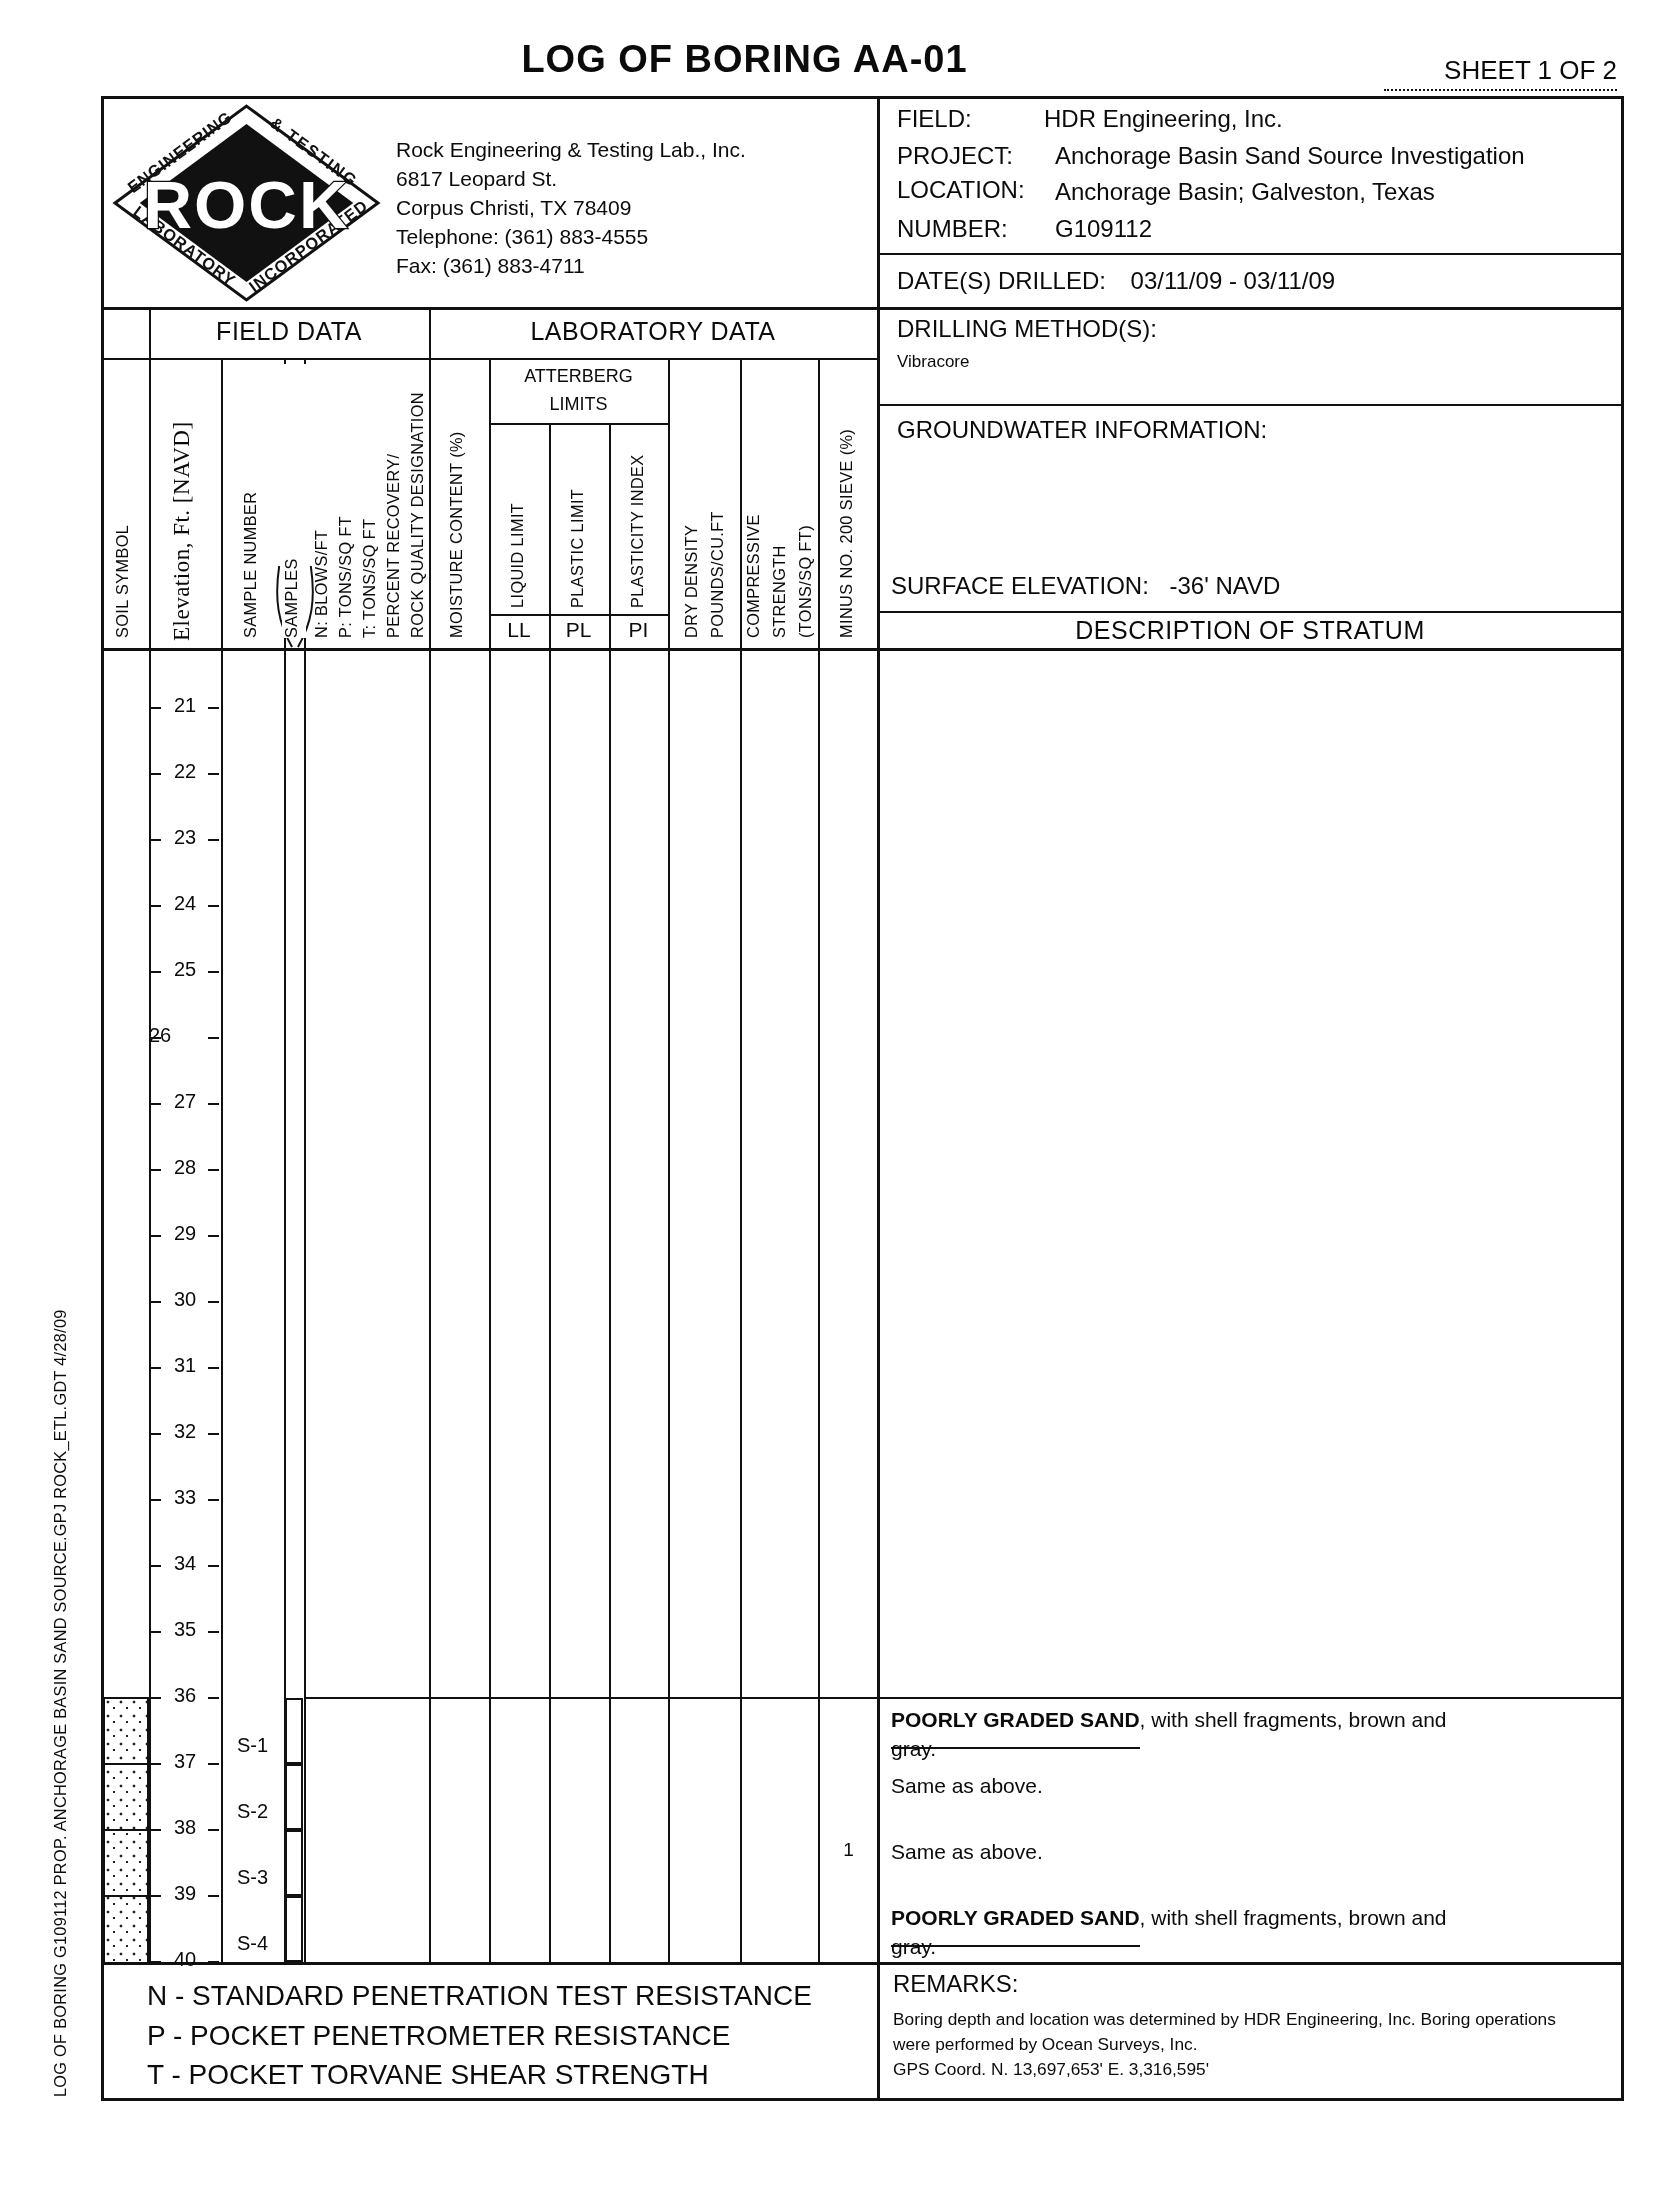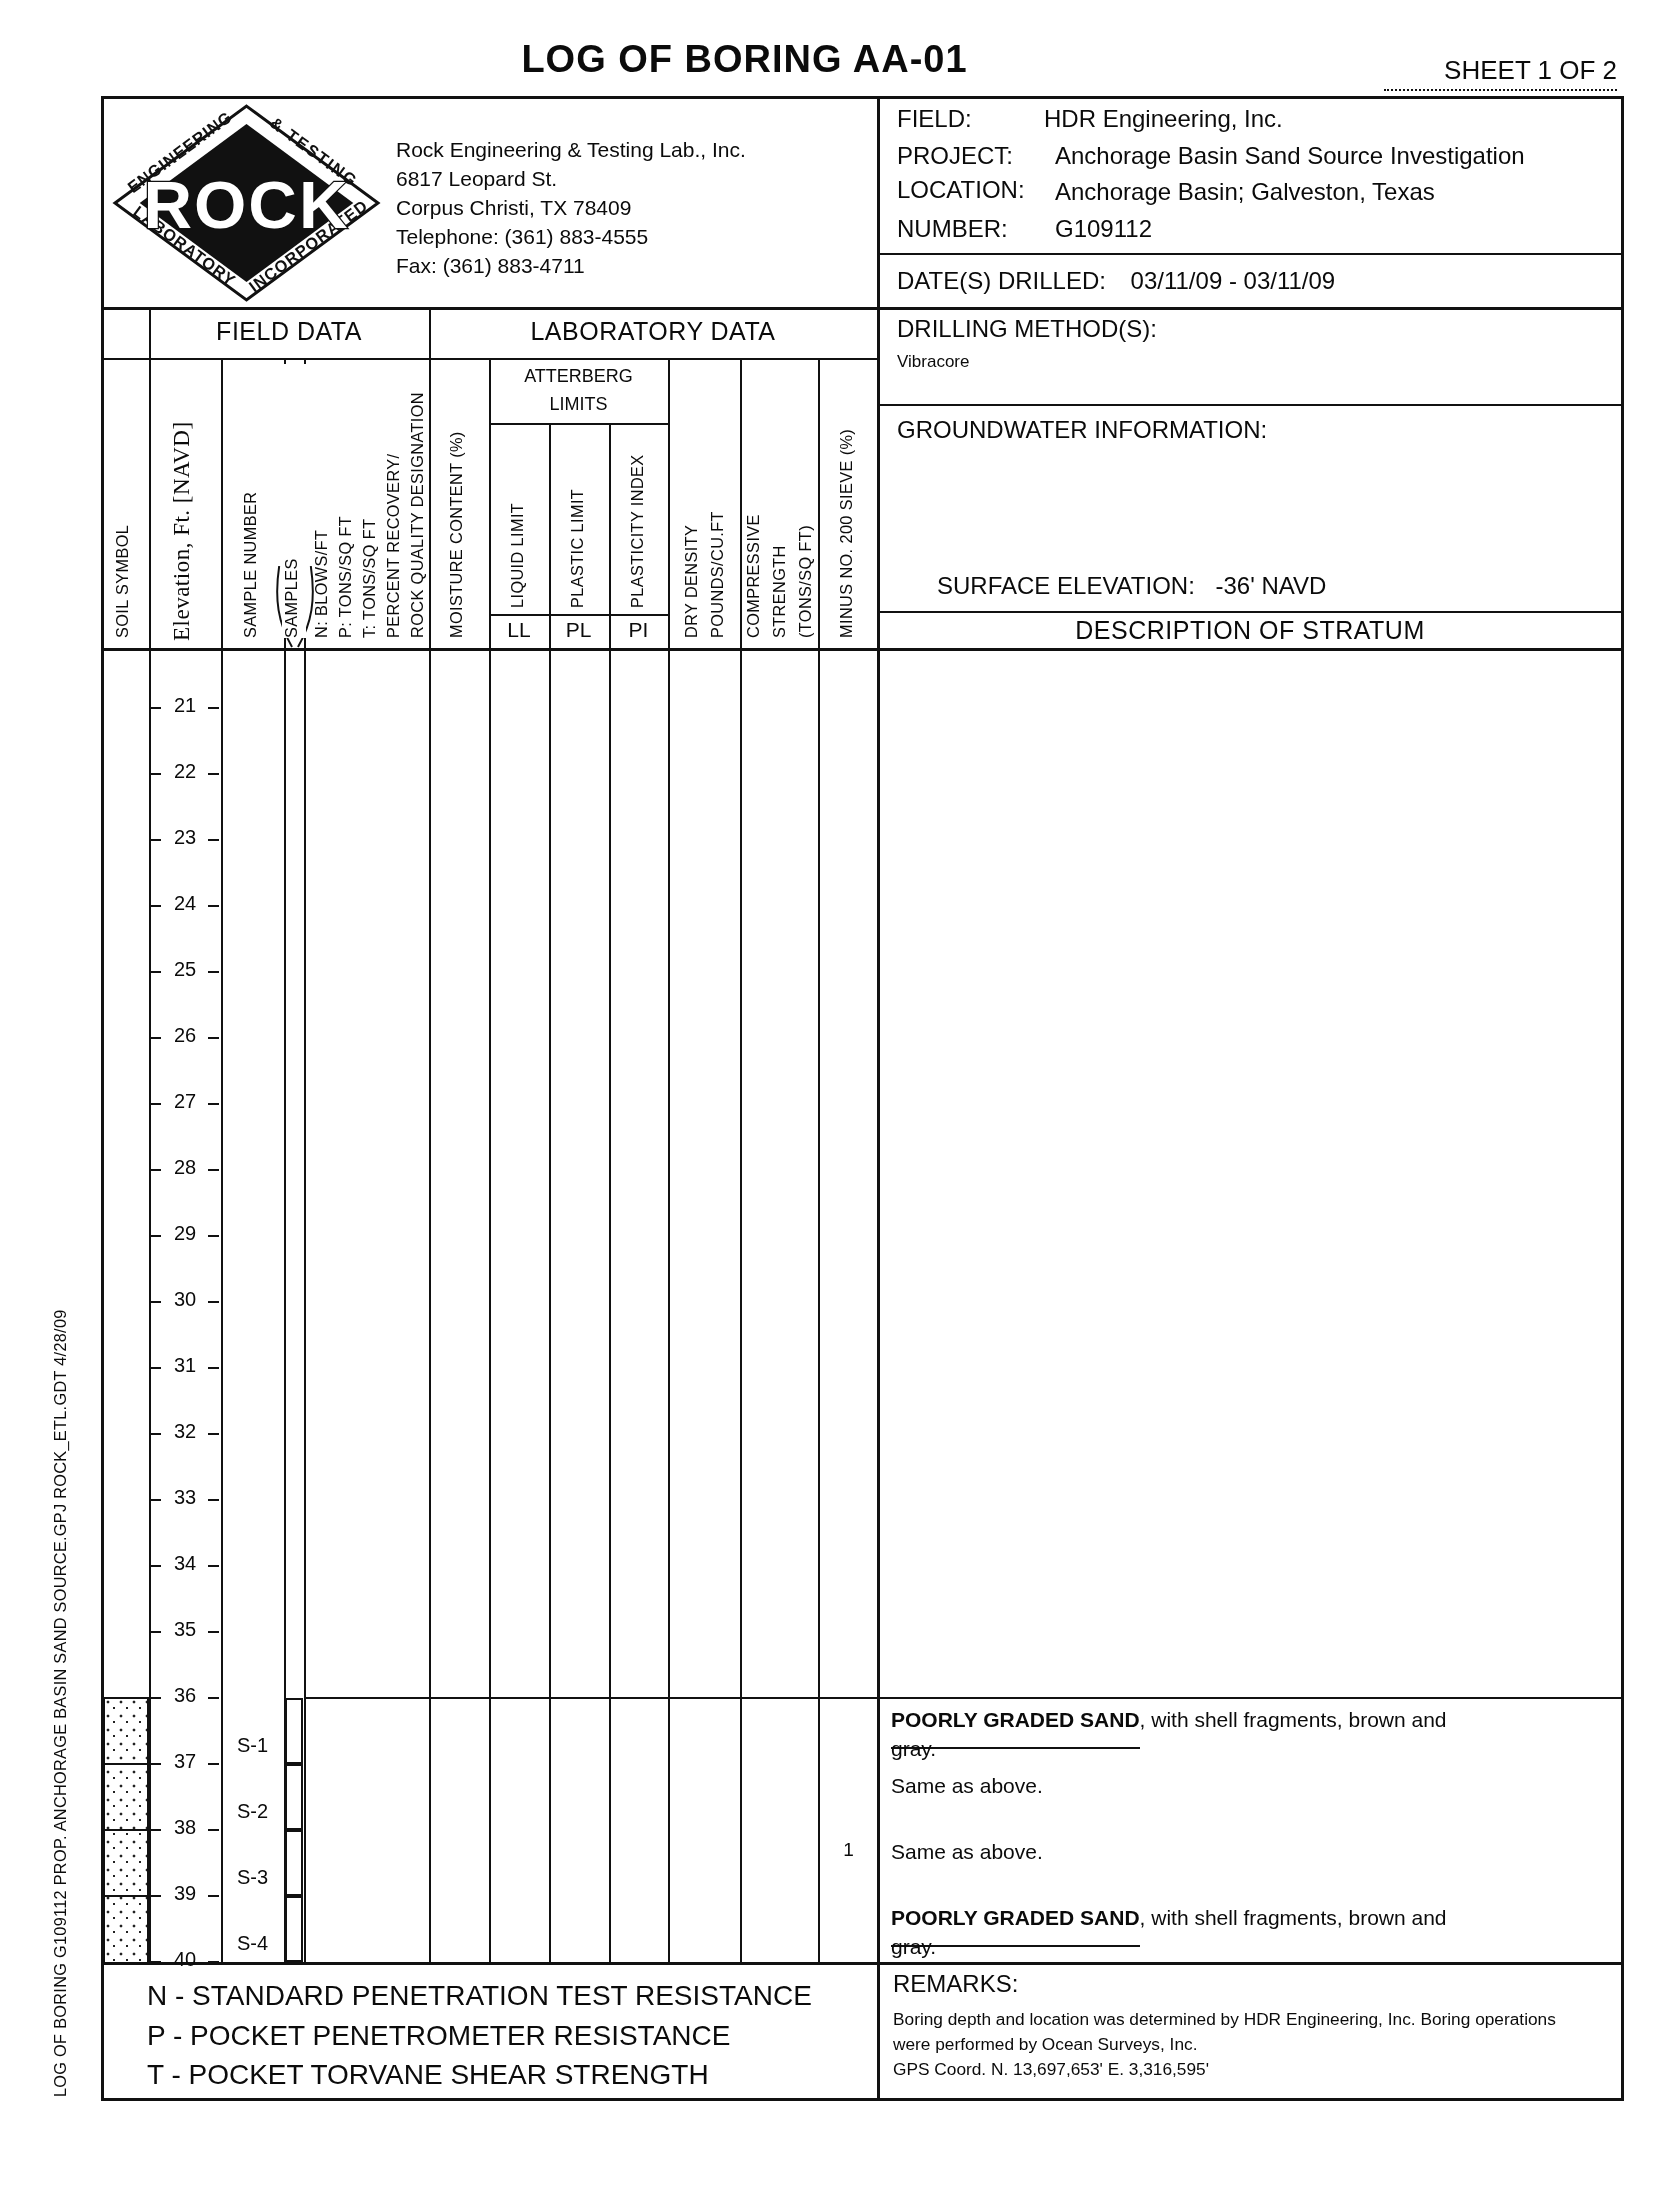--- a/index.html
+++ b/index.html
@@ -67,21 +67,21 @@
   <div class="hl" style="left:877px;top:253px;width:746px;height:2px;"></div>
   <div class="lbl" style="left:897px;top:267px;">
     <span>DATE(S) DRILLED:</span>
     <span style="margin-left:18px;">03/11/09 - 03/11/09</span>
   </div>
 
   <div class="lbl" style="left:897px;top:315px;">DRILLING METHOD(S):</div>
   <div class="abs small" style="left:897px;top:352px;">Vibracore</div>
   <div class="hl" style="left:877px;top:404px;width:746px;height:2px;"></div>
   <div class="lbl" style="left:897px;top:416px;">GROUNDWATER INFORMATION:</div>
-  <div class="lbl" style="left:937px;top:572px;">
+  <div class="lbl" style="left:891px;top:572px;">
     <span>SURFACE ELEVATION:</span>
     <span style="margin-left:14px;">-36' NAVD</span>
   </div>
   <div class="hl" style="left:877px;top:611px;width:746px;height:2px;"></div>
   <div class="abs center" style="left:877px;top:616px;width:746px;font-size:25px;letter-spacing:0.5px;">DESCRIPTION OF STRATUM</div>
 
   <div class="abs center" style="left:149px;top:317px;width:280px;font-size:25px;letter-spacing:0.5px;">FIELD DATA</div>
   <div class="abs center" style="left:429px;top:317px;width:448px;font-size:25px;letter-spacing:0.5px;">LABORATORY DATA</div>
   <div class="hl" style="left:101px;top:358px;width:776px;height:2px;"></div>
 
@@ -138,21 +138,21 @@
       <div class="abs" style="left: 208px; top: 773px; width: 11px; height: 2px; background: rgb(17, 17, 17);"></div>
       <div class="abs" style="left: 149px; top: 826px; width: 72px; text-align: center; font-size: 20px;">23</div>
       <div class="abs" style="left: 150px; top: 839px; width: 11px; height: 2px; background: rgb(17, 17, 17);"></div>
       <div class="abs" style="left: 208px; top: 839px; width: 11px; height: 2px; background: rgb(17, 17, 17);"></div>
       <div class="abs" style="left: 149px; top: 892px; width: 72px; text-align: center; font-size: 20px;">24</div>
       <div class="abs" style="left: 150px; top: 905px; width: 11px; height: 2px; background: rgb(17, 17, 17);"></div>
       <div class="abs" style="left: 208px; top: 905px; width: 11px; height: 2px; background: rgb(17, 17, 17);"></div>
       <div class="abs" style="left: 149px; top: 958px; width: 72px; text-align: center; font-size: 20px;">25</div>
       <div class="abs" style="left: 150px; top: 971px; width: 11px; height: 2px; background: rgb(17, 17, 17);"></div>
       <div class="abs" style="left: 208px; top: 971px; width: 11px; height: 2px; background: rgb(17, 17, 17);"></div>
-      <div class="abs" style="left: 149px; top: 1024px; width: 72px; text-align: center; font-size: 20px;">26</div>
+      <div class="abs" style="left: 149px; top: 1024px; width: 72px; font-size: 20px;">26</div>
       <div class="abs" style="left: 150px; top: 1037px; width: 11px; height: 2px; background: rgb(17, 17, 17);"></div>
       <div class="abs" style="left: 208px; top: 1037px; width: 11px; height: 2px; background: rgb(17, 17, 17);"></div>
       <div class="abs" style="left: 149px; top: 1090px; width: 72px; text-align: center; font-size: 20px;">27</div>
       <div class="abs" style="left: 150px; top: 1103px; width: 11px; height: 2px; background: rgb(17, 17, 17);"></div>
       <div class="abs" style="left: 208px; top: 1103px; width: 11px; height: 2px; background: rgb(17, 17, 17);"></div>
       <div class="abs" style="left: 149px; top: 1156px; width: 72px; text-align: center; font-size: 20px;">28</div>
       <div class="abs" style="left: 150px; top: 1169px; width: 11px; height: 2px; background: rgb(17, 17, 17);"></div>
       <div class="abs" style="left: 208px; top: 1169px; width: 11px; height: 2px; background: rgb(17, 17, 17);"></div>
       <div class="abs" style="left: 149px; top: 1222px; width: 72px; text-align: center; font-size: 20px;">29</div>
       <div class="abs" style="left: 150px; top: 1235px; width: 11px; height: 2px; background: rgb(17, 17, 17);"></div>

